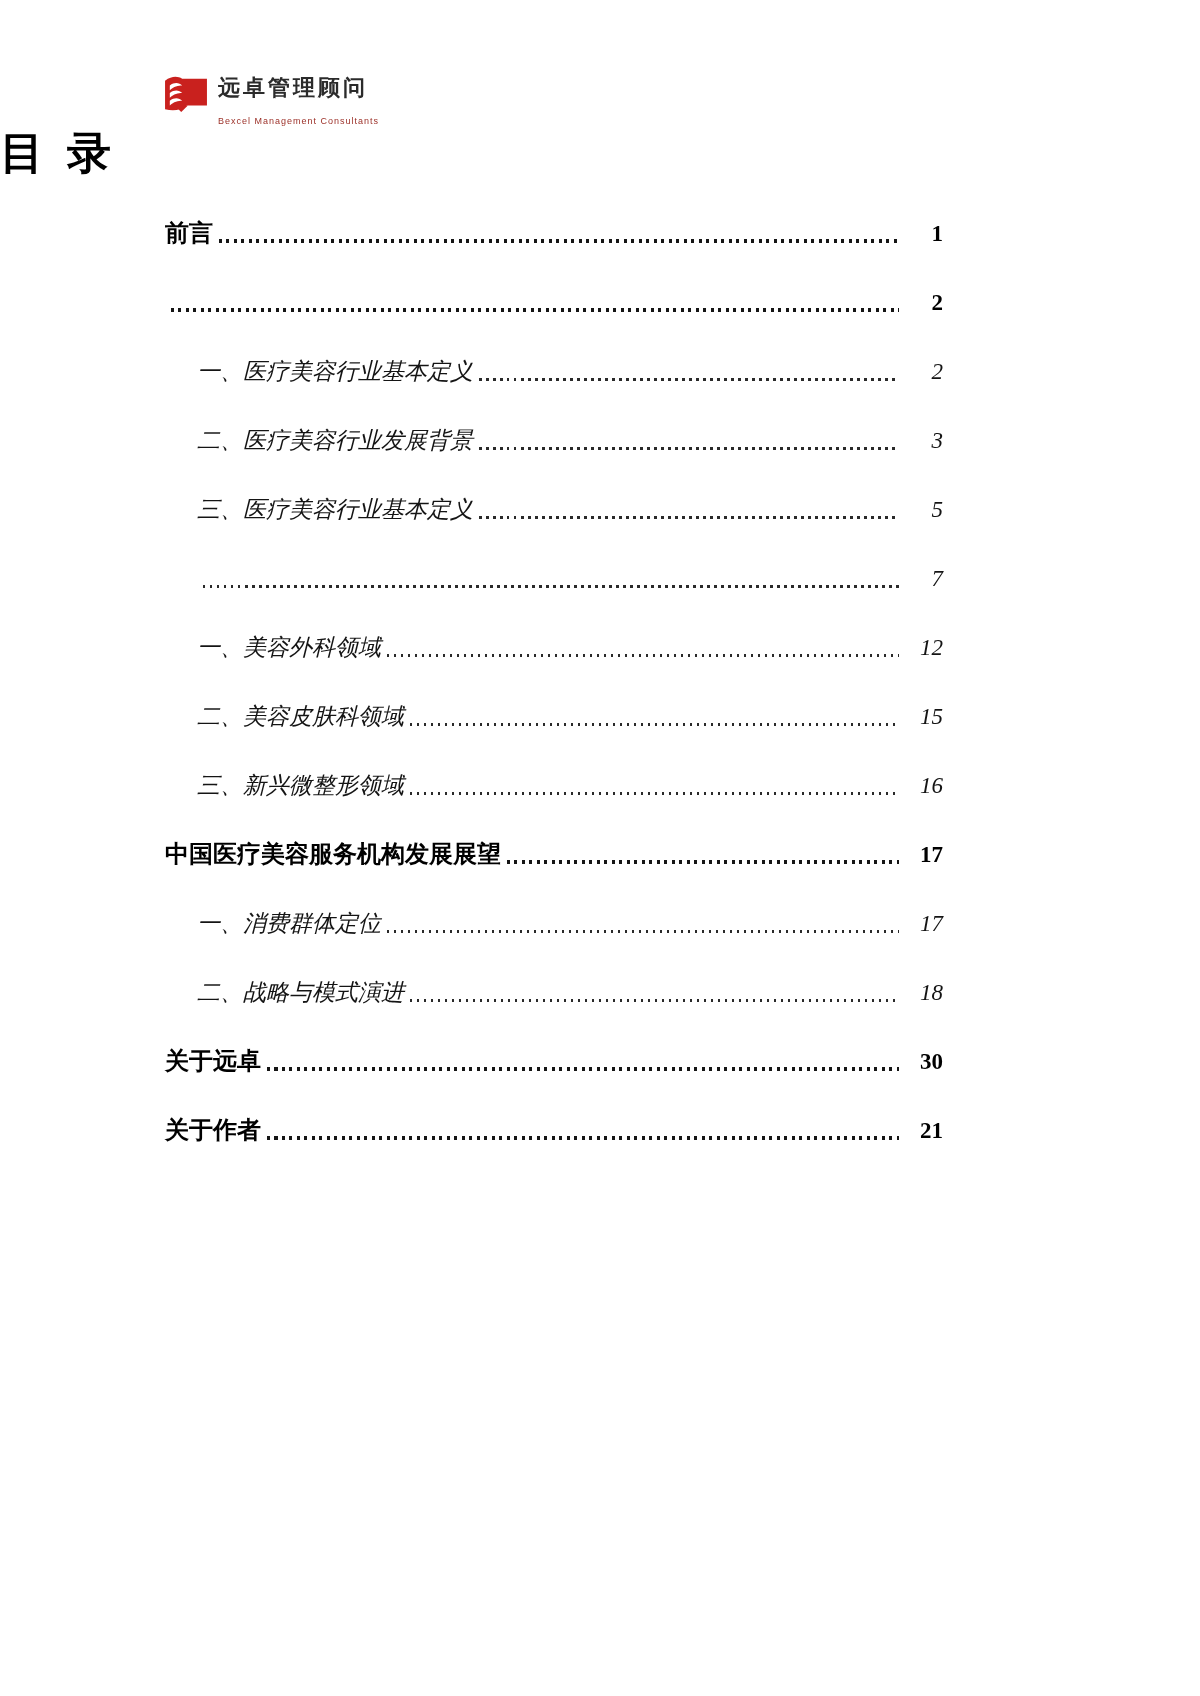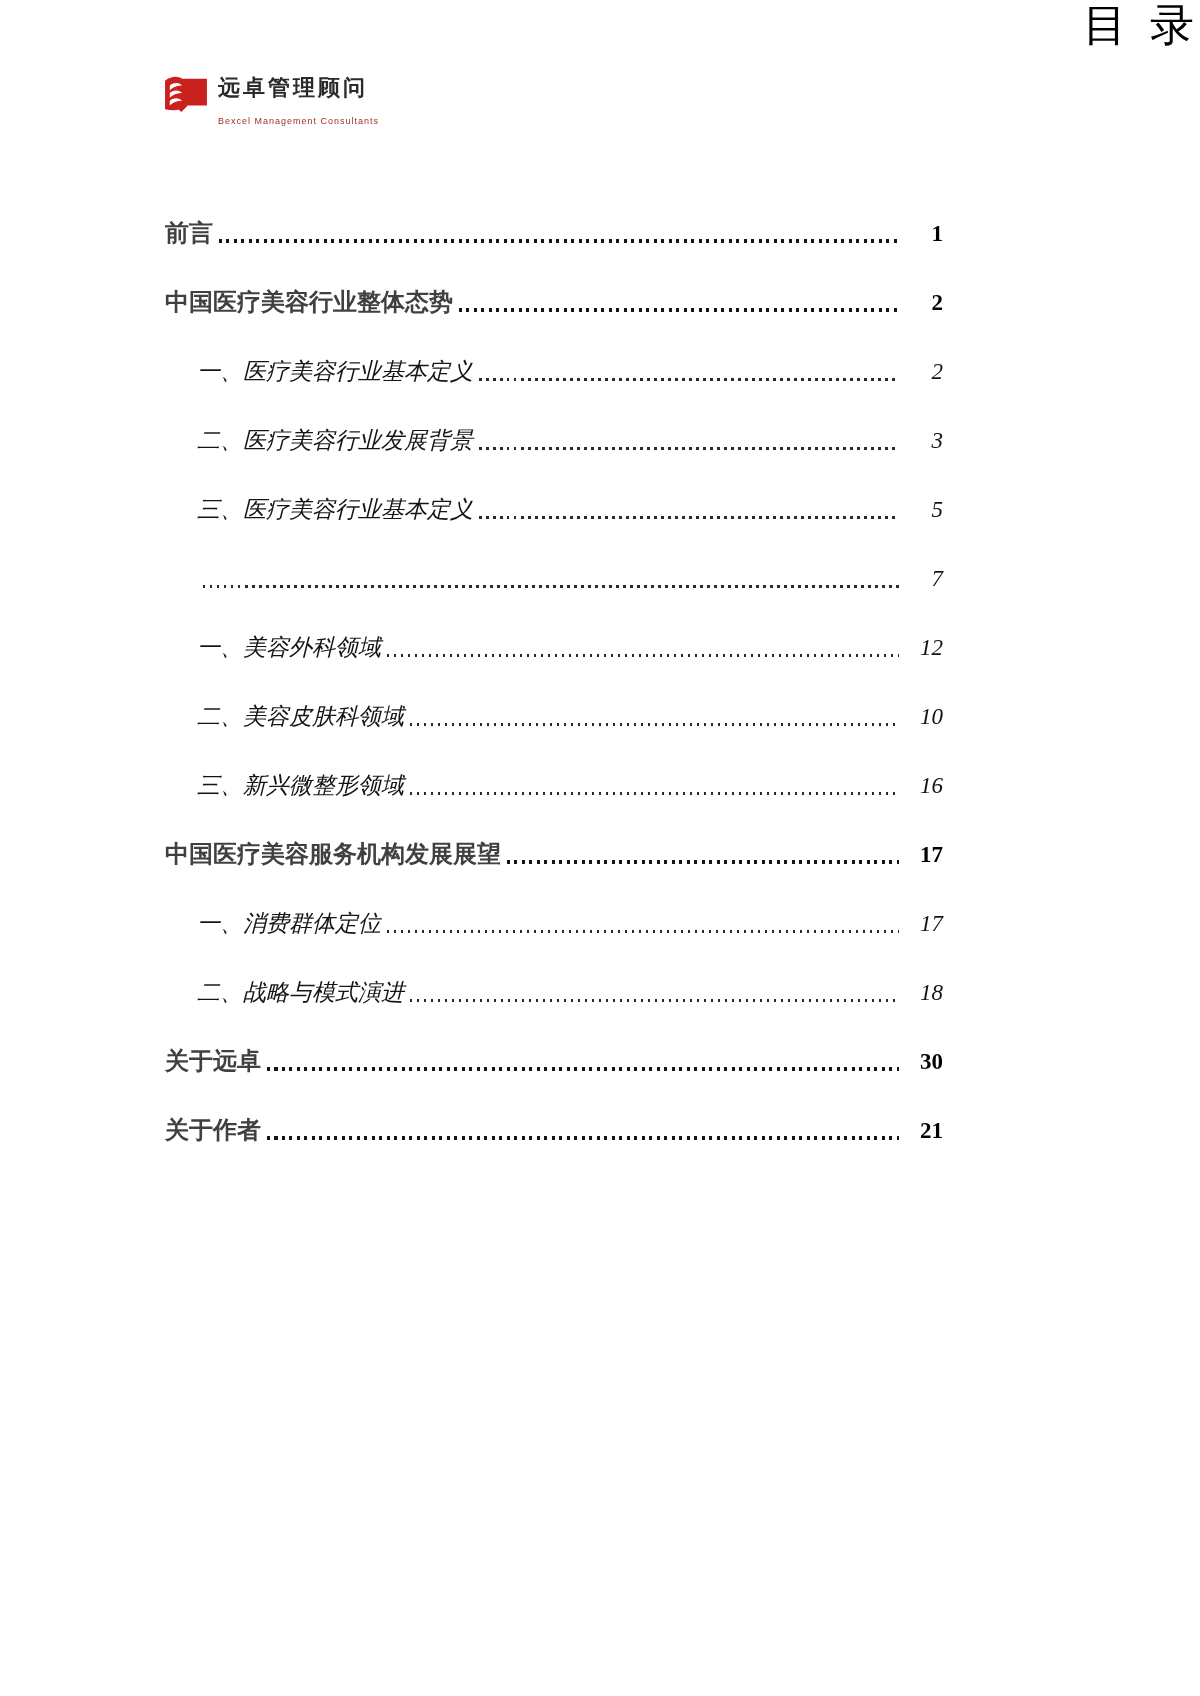--- a/index.html
+++ b/index.html
@@ -23,37 +23,38 @@
     color:#2b2b2b;line-height:24px;
     font-family:"Liberation Serif","DejaVu Serif",serif;
   }
   .logo-en{
     font-size:9px;font-weight:normal;color:#9c3028;
     letter-spacing:1px;line-height:11px;margin-top:16px;
     font-family:"Liberation Sans","DejaVu Sans",sans-serif;
   }
   
   .doc-title{
-    text-align:right;
-    font-size:44px;font-weight:normal;color:#000;
+    padding-top:128px;
+    text-align:left;
+    font-size:44px;font-weight:bold;color:#000;
     line-height:52px;letter-spacing:6px;
   }
   
   .toc{
     position:absolute;left:165px;top:218px;
     width:778px;
   }
   .toc-row{
     display:flex;align-items:flex-end;
     height:31px;margin-bottom:38px;
     white-space:nowrap;
   }
   .toc-row.lvl2{padding-left:32px;}
   .toc-label{flex:0 0 auto;line-height:31px;}
-  .lvl1 .toc-label{font-weight:bold;font-size:24px;color:#404040;}
+  .lvl1 .toc-label{font-weight:bold;font-size:24px;color:#000000;}
   .lvl2 .toc-label{font-style:italic;font-size:23px;color:#141414;margin-top:36px;}
   .leader{
     flex:1 1 auto;height:4px;margin:0 4px 6px 6px;
     background:repeating-linear-gradient(90deg,#151515 0,#151515 3px,transparent 3px,transparent 7.5px);
   }
   .lvl2 .leader{
     height:3px;margin-bottom:6px;
     background:repeating-linear-gradient(90deg,#2a2a2a 0,#2a2a2a 2.5px,transparent 2.5px,transparent 7px);
   }
   .toc-page{flex:0 0 auto;min-width:40px;text-align:right;line-height:31px;}
@@ -83,21 +84,20 @@
 
   <div class="toc">
 
       <div class="toc-row lvl1">
         <span class="toc-label">前言</span>
         <span class="leader"></span>
         <span class="toc-page">1</span>
       </div>
 
       <div class="toc-row lvl1">
-        <span class="toc-label">中国医疗美容行业整体态势</span>
         <span class="leader"></span>
         <span class="toc-page">2</span>
       </div>
 
       <div class="toc-row lvl2">
         <span class="toc-label">一、医疗美容行业基本定义</span>
         <span class="leader"></span>
         <span class="toc-page">2</span>
       </div>
 
@@ -121,21 +121,21 @@
 
       <div class="toc-row lvl2">
         <span class="toc-label">一、美容外科领域</span>
         <span class="leader"></span>
         <span class="toc-page">12</span>
       </div>
 
       <div class="toc-row lvl2">
         <span class="toc-label">二、美容皮肤科领域</span>
         <span class="leader"></span>
-        <span class="toc-page">10</span>
+        <span class="toc-page">15</span>
       </div>
 
       <div class="toc-row lvl2">
         <span class="toc-label">三、新兴微整形领域</span>
         <span class="leader"></span>
         <span class="toc-page">16</span>
       </div>
 
       <div class="toc-row lvl1">
         <span class="toc-label">中国医疗美容服务机构发展展望</span>

